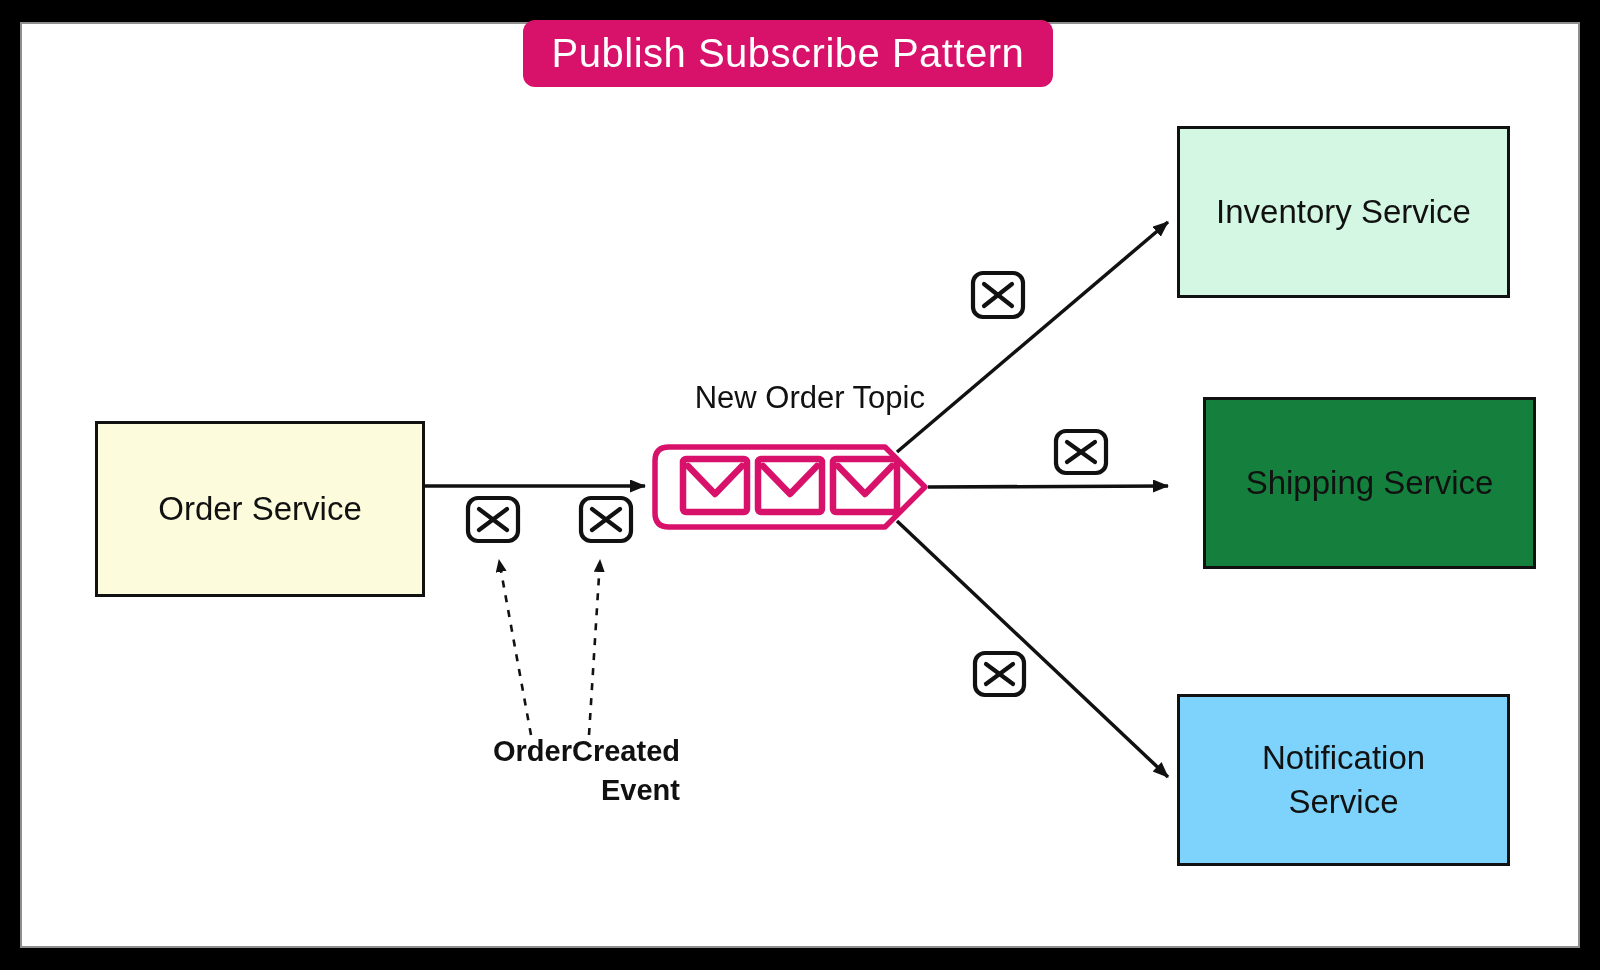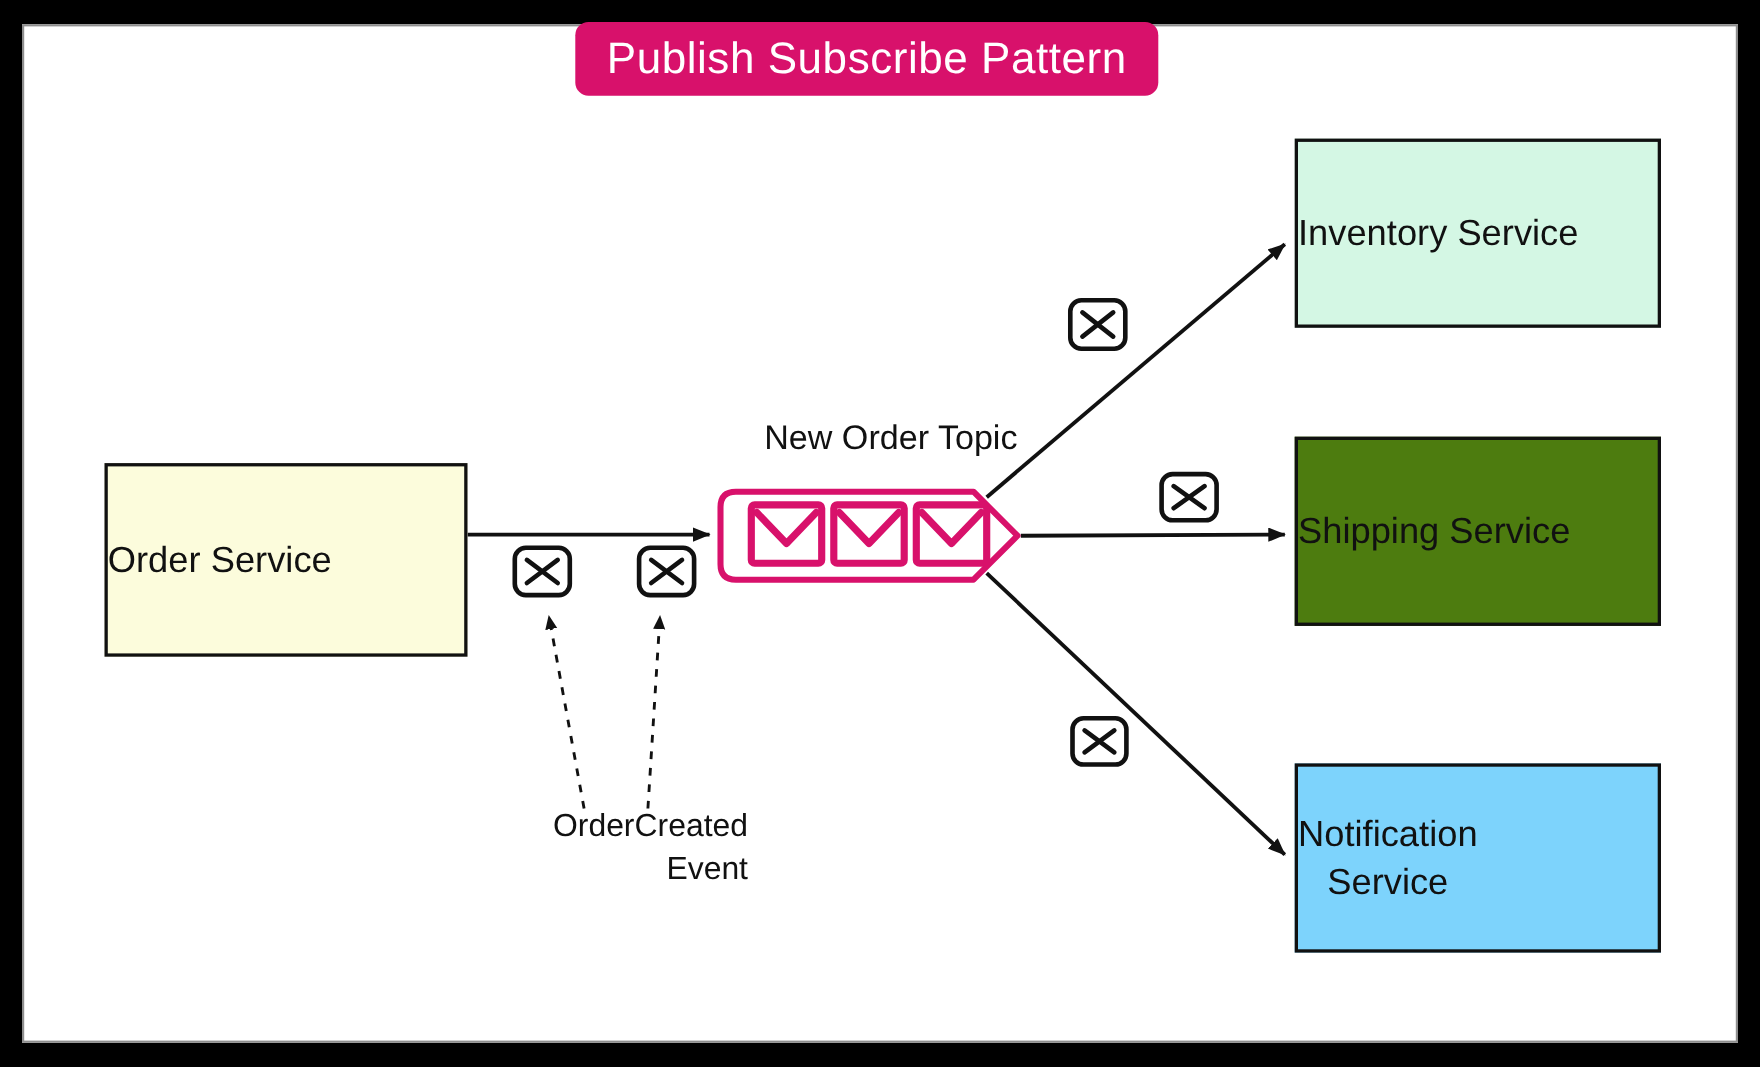--- a/index.html
+++ b/index.html
@@ -11,32 +11,32 @@
     position:absolute;left:20px;top:22px;width:1560px;height:926px;
     background:#ffffff;border:2px solid #8e8e8e;box-sizing:border-box;
   }
   .title-banner{
     position:absolute;left:523px;top:20px;width:530px;height:67px;
     border-radius:12px;display:flex;align-items:center;justify-content:center;
     font-size:40px;letter-spacing:0.5px;color:#fff;z-index:5;
   }
   .node{
     position:absolute;border:3px solid #111;box-sizing:border-box;
-    display:flex;align-items:center;text-align:center;
+    display:flex;align-items:center;justify-content:center;text-align:center;
     font-size:33px;line-height:1.32;white-space:pre-line;z-index:3;
   }
   #publisher-box{left:95px;top:421px;width:330px;height:176px;}
   #inventory-box{left:1177px;top:126px;width:333px;height:172px;}
   #shipping-box{left:1177px;top:397px;width:333px;height:172px;}
   #notification-box{left:1177px;top:694px;width:333px;height:172px;}
   .float-label{
     position:absolute;text-align:right;white-space:pre-line;z-index:4;
   }
   #topic-label{left:625px;top:380px;width:300px;font-size:31px;}
-  #event-label{left:415px;top:732px;width:265px;font-size:29px;line-height:1.35;}
+  #event-label{left:415px;top:732px;width:265px;font-size:29px;line-height:1.35;font-weight:bold;}
   #diagram-svg{position:absolute;left:0;top:0;z-index:2;}
 </style>
 </head>
 <body>
 
 <div id="stage">
   <div id="canvas"></div>
 
   <svg id="diagram-svg" width="1600" height="970" viewBox="0 0 1600 970">
     <defs>
@@ -110,21 +110,21 @@
 
   <div id="topic-label" class="float-label">New Order Topic</div>
 
   <div id="event-label" class="float-label">OrderCreated
 Event</div>
 
   <div id="inventory-box" class="node" style="background-color: rgb(212, 247, 228);">
     <span>Inventory Service</span>
   </div>
 
-  <div id="shipping-box" class="node" style="background-color: #4d7c0f;">
+  <div id="shipping-box" class="node" style="background-color: #15803d; margin-left: 26px;">
     <span>Shipping Service</span>
   </div>
 
   <div id="notification-box" class="node" style="background-color: #7dd3fc;">
     <span>Notification
 Service</span>
   </div>
 </div>
 
 </body></html>

